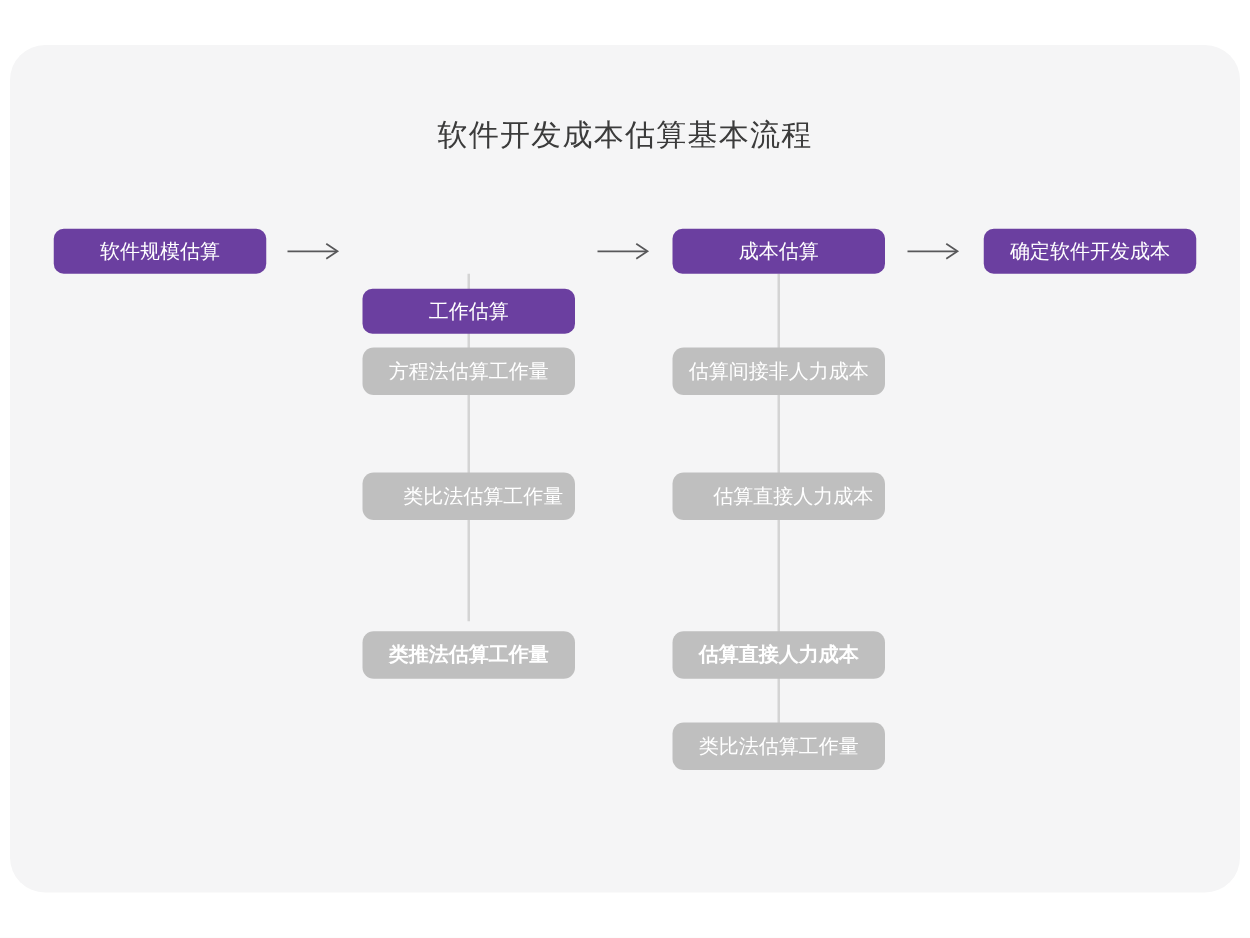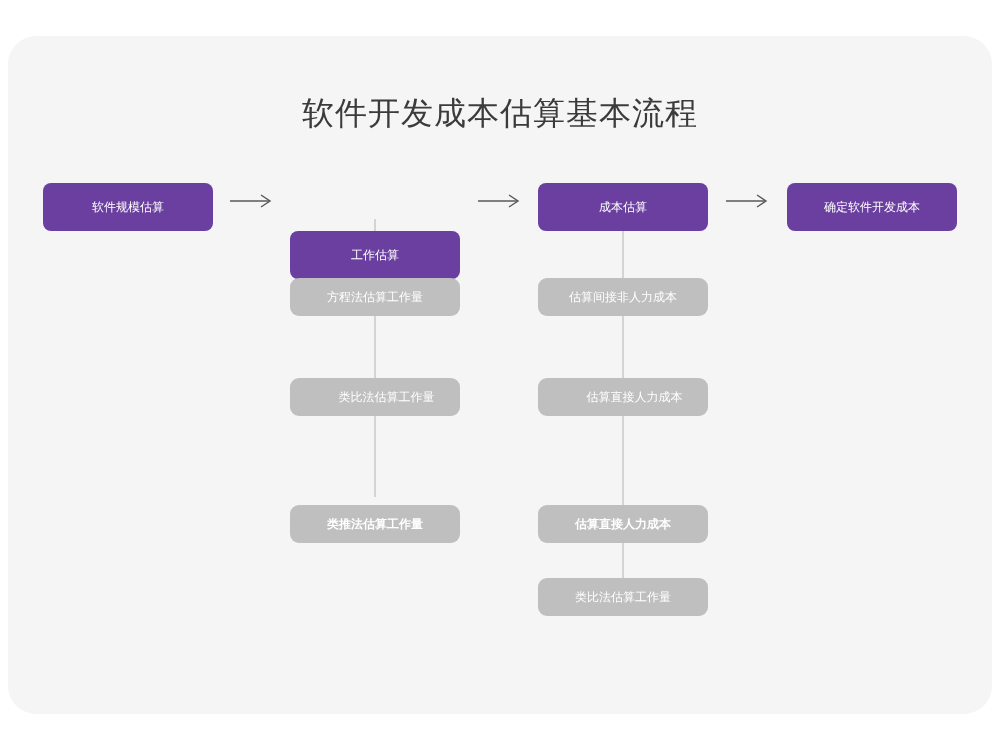--- a/index.html
+++ b/index.html
@@ -22,45 +22,45 @@
     left:8px; top:36px;
     width:984px; height:678px;
     background:var(--canvas);
     border-radius:28px;
   }
   .title{
     position:absolute;
     left:0; top:92px;
     width:1000px;
     text-align:center;
-    font-size:32px;
+    font-size:24px;
     font-weight:400;
     color:var(--title_text);
     letter-spacing:1px;
   }
   .stage{
     position:absolute;
     top:183px;
-    width:170px; height:48px;
+    width:170px; height:36px;
     background:var(--accent);
     color:var(--box_text);
     border-radius:8px;
     display:flex; align-items:center; justify-content:center;
-    font-size:12px;
+    font-size:16px;
     z-index:3;
     font-family:Liberation Serif, serif;
   }
   .sub{
     position:absolute;
     width:170px; height:38px;
     background:var(--sub);
     color:var(--box_text);
     border-radius:9px;
     display:flex; align-items:center; justify-content:center;
-    font-size:12px;
+    font-size:16px;
     z-index:3;
   }
   .vline{
     position:absolute;
     width:2px;
     background:var(--connector);
     z-index:1;
   }
   .arrow{
     position:absolute;

